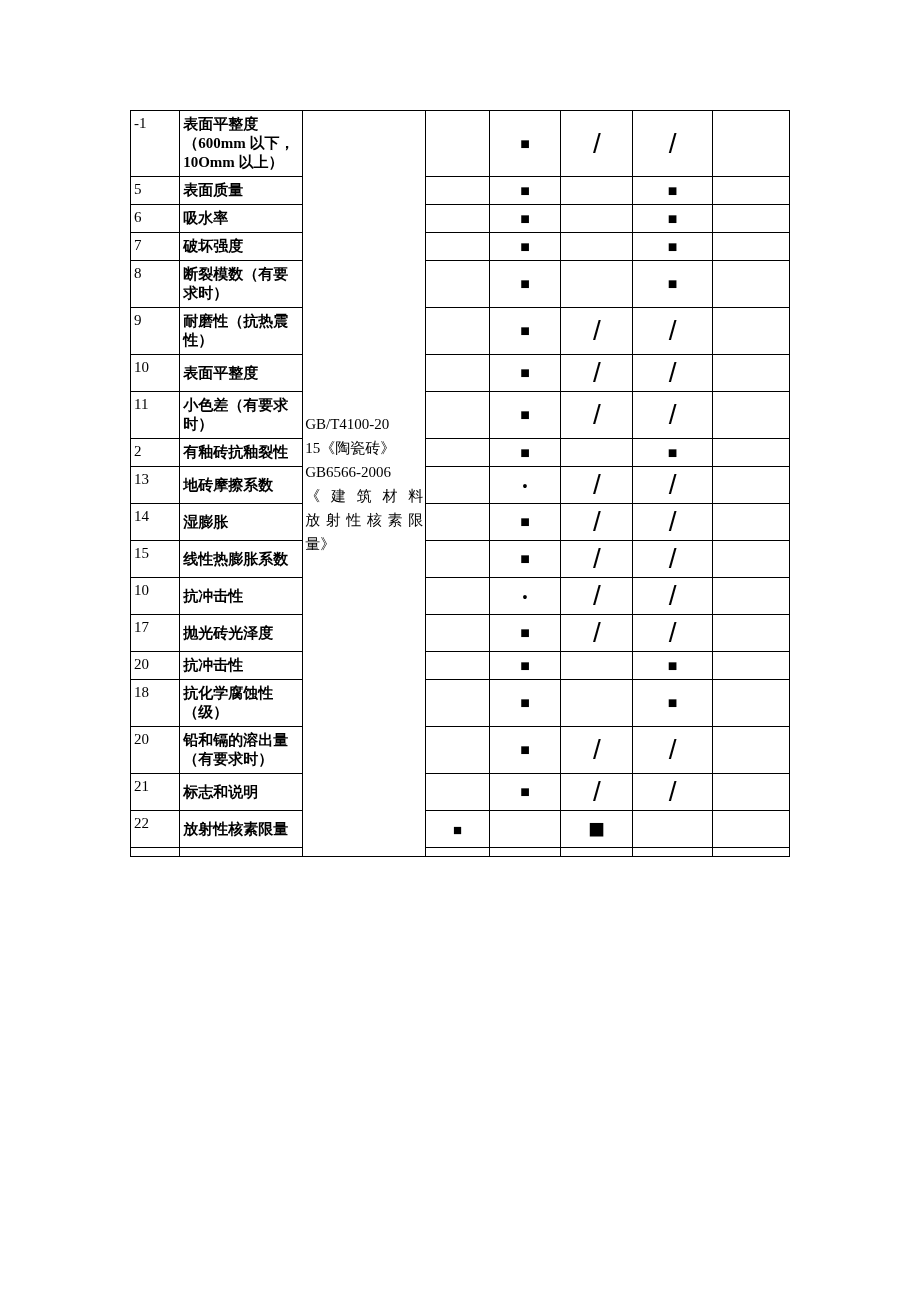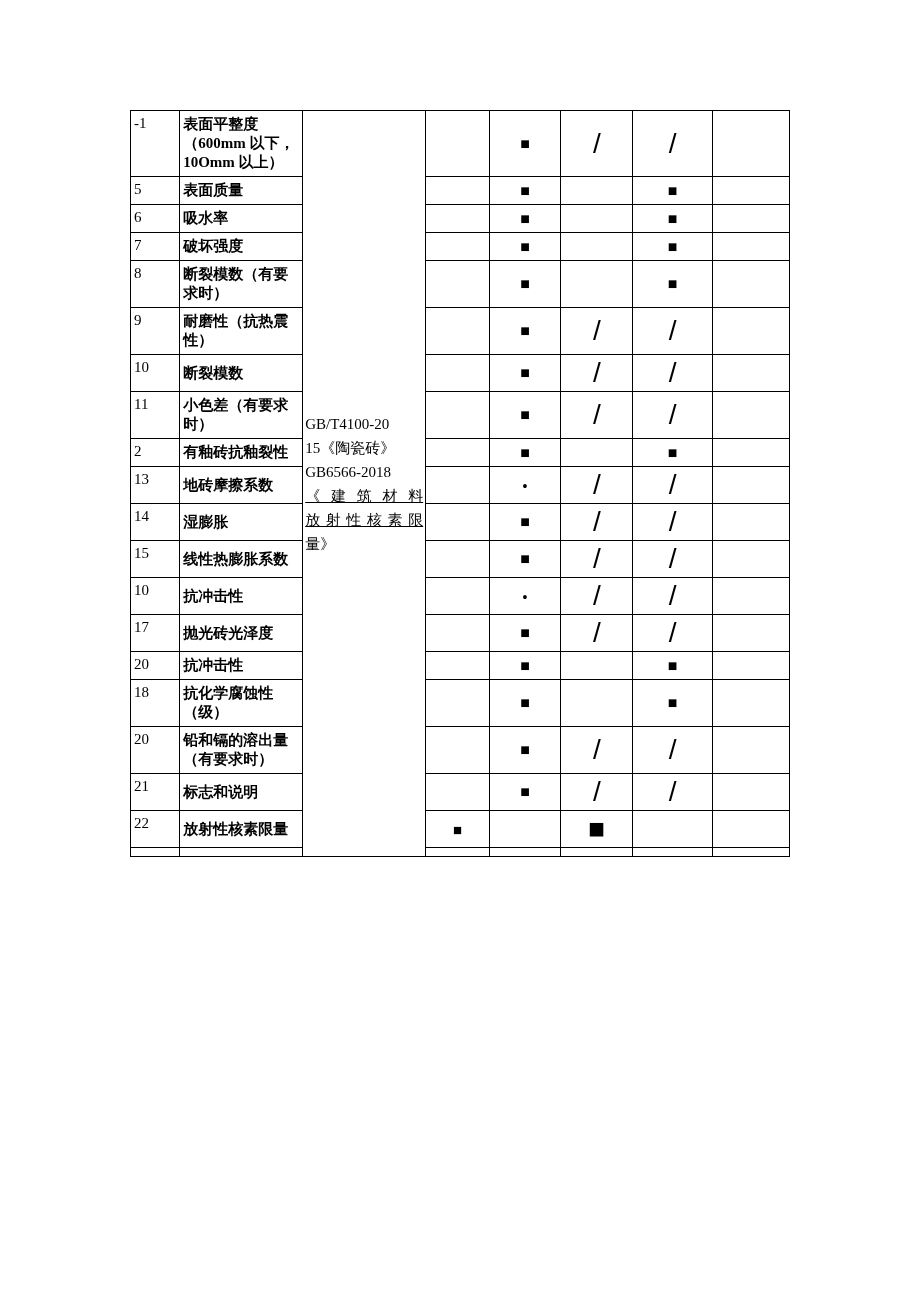--- a/index.html
+++ b/index.html
@@ -51,21 +51,20 @@
   .dot {
     font-size: 14px;
   }
   .slash {
     font-size: 28px;
     font-weight: 300;
     line-height: 1;
   }
   .justify {
     text-align-last: justify;
-    text-decoration: underline;
   }
 </style>
 </head>
 <body>
 
 <div class="page">
 <table>
 <colgroup>
   <col style="width:48px">
   <col style="width:120px">
@@ -78,21 +77,21 @@
 </colgroup>
 <tbody>
 
 <tr>
   <td class="idx">-1</td>
   <td class="desc">表面平整度（600mm 以下，10Omm 以上）</td>
   <td class="std" rowspan="20">
     <div style="height:100%; display:flex; flex-direction:column; justify-content:center;">
       <div>GB/T4100-20</div>
       <div>15《陶瓷砖》</div>
-      <div>GB6566-2018</div>
+      <div>GB6566-2006</div>
       <div class="justify">《建筑材料</div>
       <div class="justify">放射性核素限</div>
       <div>量》</div>
     </div>
   </td>
   <td class="mark"><span></span></td>
   <td class="mark"><span class="square">■</span></td>
   <td class="mark"><span class="slash">/</span></td>
   <td class="mark"><span class="slash">/</span></td>
   <td class="mark"><span></span></td>
@@ -143,21 +142,21 @@
   <td class="desc">耐磨性（抗热震性）</td>
   <td class="mark"><span></span></td>
   <td class="mark"><span class="square">■</span></td>
   <td class="mark"><span class="slash">/</span></td>
   <td class="mark"><span class="slash">/</span></td>
   <td class="mark"><span></span></td>
 </tr>
 
 <tr>
   <td class="idx">10</td>
-  <td class="desc">断裂模数</td>
+  <td class="desc">表面平整度</td>
   <td class="mark"><span></span></td>
   <td class="mark"><span class="square">■</span></td>
   <td class="mark"><span class="slash">/</span></td>
   <td class="mark"><span class="slash">/</span></td>
   <td class="mark"><span></span></td>
 </tr>
 
 <tr>
   <td class="idx">11</td>
   <td class="desc">小色差（有要求时）</td>

